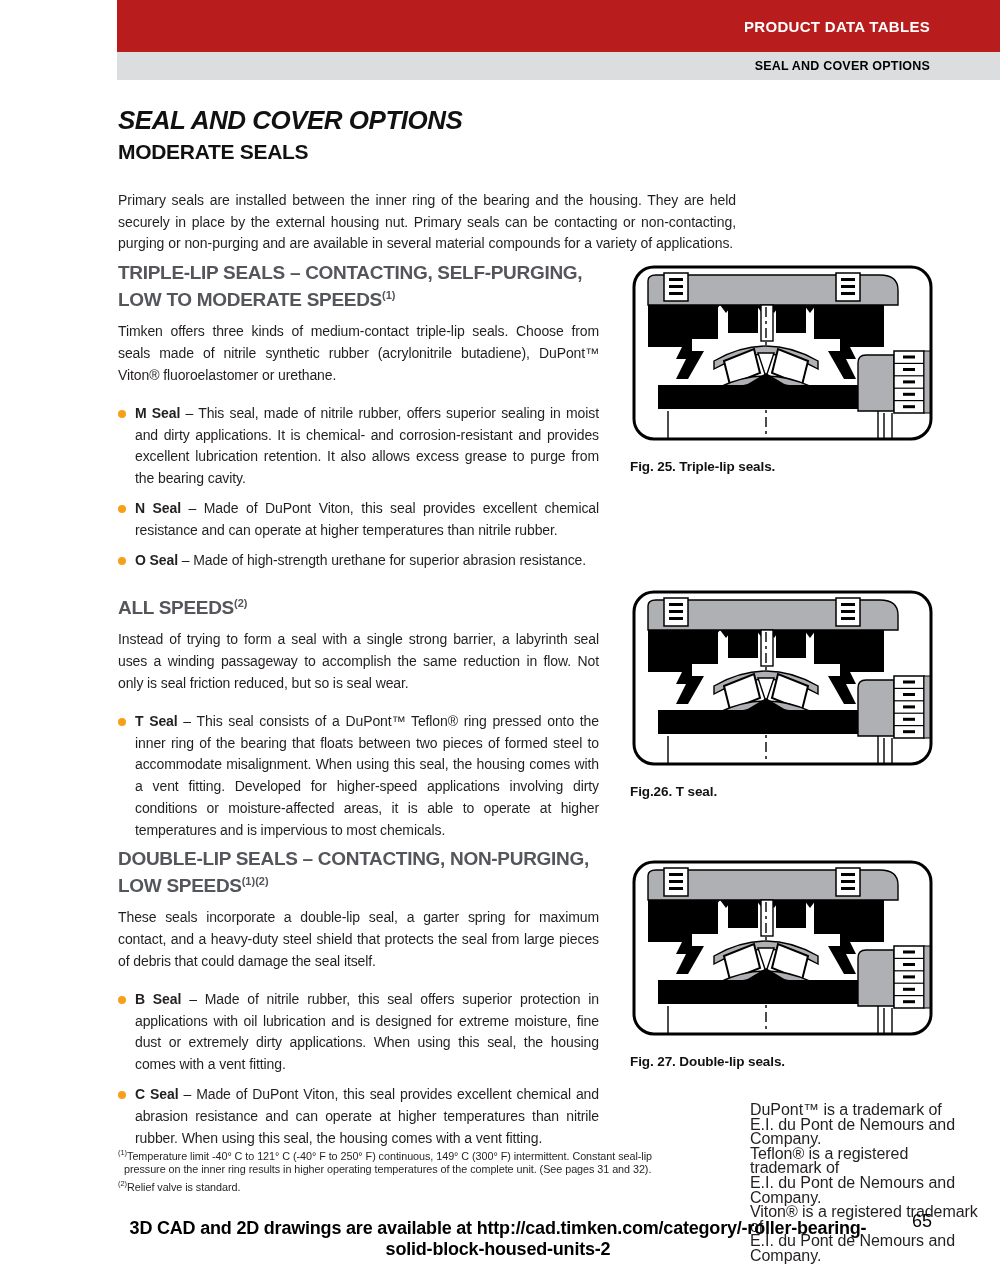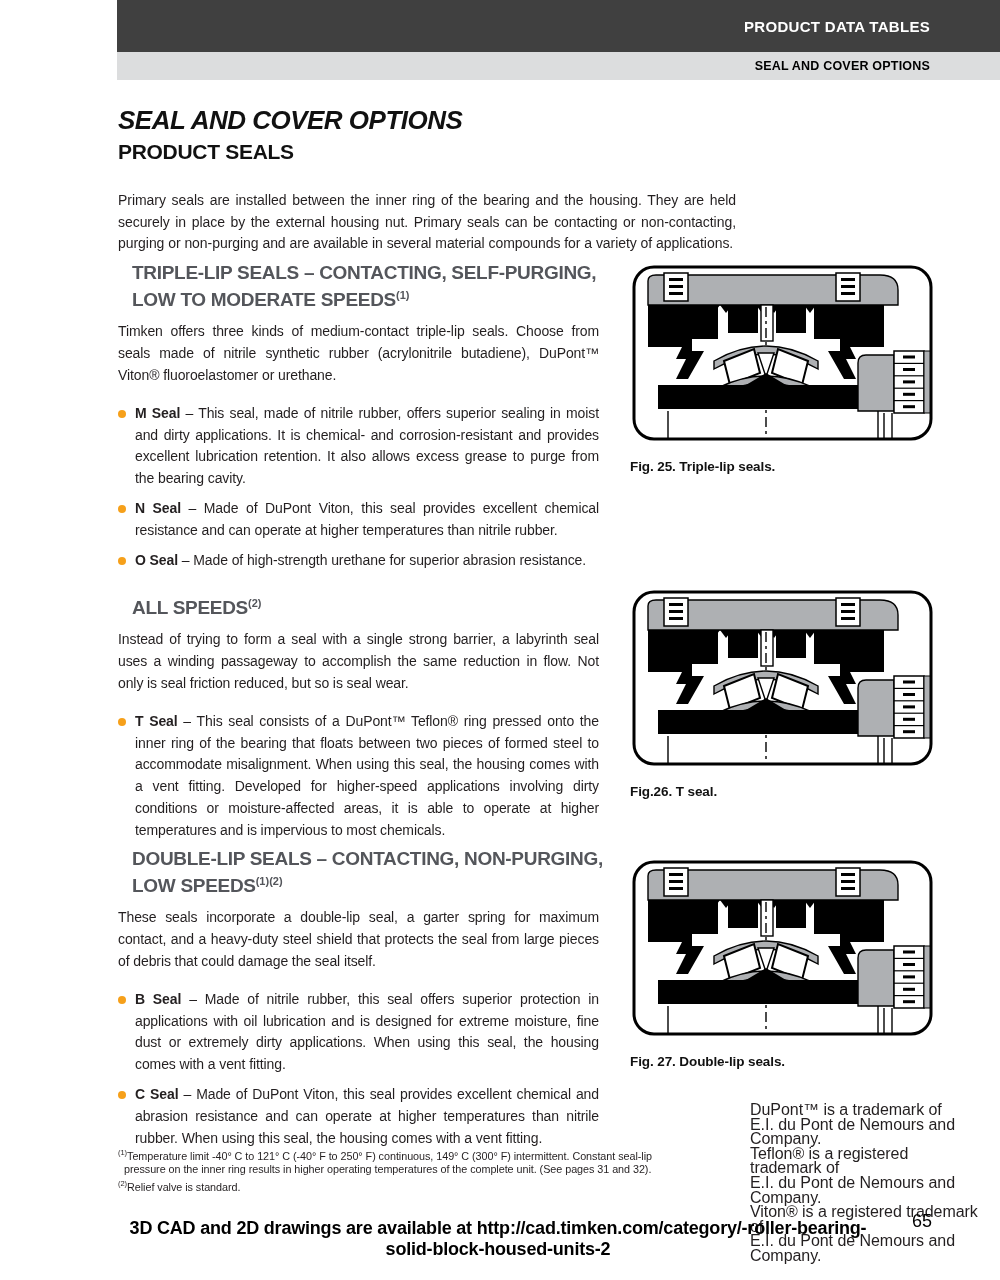--- a/index.html
+++ b/index.html
@@ -3,40 +3,40 @@
 <meta charset="utf-8">
 <style>
   html,body{margin:0;padding:0;}
   body{
     width:1000px;height:1280px;position:relative;background:#ffffff;
     font-family:"Liberation Sans", sans-serif;color:#231f20;
     -webkit-font-smoothing:antialiased;
   }
   
   .band1{
-    position:absolute;left:117px;top:0;width:883px;height:52px;background:#404040;
+    position:absolute;left:117px;top:0;width:883px;height:52px;background:#b91c1c;
     color:#fff;display:flex;align-items:center;justify-content:flex-end;
     padding-right:70px;box-sizing:border-box;font-weight:bold;font-size:15px;letter-spacing:.3px;
   }
   .band2{
     position:absolute;left:117px;top:52px;width:883px;height:28px;background:#dcddde;
     color:#000;display:flex;align-items:center;justify-content:flex-end;
     padding-right:70px;box-sizing:border-box;font-weight:bold;font-size:12.5px;letter-spacing:.2px;
   }
   
   .headblock{position:absolute;left:118px;top:105px;width:618px;}
   .title{margin:0;font-style:italic;font-weight:bold;font-size:26px;line-height:31px;letter-spacing:-.5px;color:#111;}
   .subtitle{margin:3px 0 0;font-weight:bold;font-size:21px;line-height:25px;letter-spacing:-.3px;color:#111;}
   .intro{margin:26px 0 0;font-size:14px;line-height:21.5px;text-align:justify;letter-spacing:-.05px;}
   
   .sec{position:absolute;left:118px;width:481px;}
   #sec-0{top:261px}
   #sec-1{top:569px}
   #sec-2{top:847px}
-  .sechead{margin:0 14px 10px;color:#54565b;font-weight:bold;font-size:19px;line-height:23px;letter-spacing:-.3px;}
+  .sechead{margin:0 0 10px;color:#54565b;font-weight:bold;font-size:19px;line-height:23px;letter-spacing:-.3px;}
   .sechead span{white-space:nowrap;}
   .sechead sup{font-size:11px;letter-spacing:0;}
   .secbody{margin:0 0 9px;font-size:14px;line-height:21.8px;text-align:justify;letter-spacing:-.1px;}
   ul.seals{list-style:none;margin:16px 0 0;padding:0;}
   ul.seals li{position:relative;padding-left:17px;margin:0 0 8px;font-size:14px;line-height:21.8px;text-align:justify;letter-spacing:-.1px;}
   .dot{position:absolute;left:0;top:7px;width:8px;height:8px;border-radius:50%;background:#f6a01a;}
   
   .figure{position:absolute;left:630px;width:305px;}
   #fig-0{top:263px}
   #fig-1{top:588px}
@@ -56,21 +56,21 @@
 
 <div class="band1">
   <span>PRODUCT DATA TABLES</span>
 </div>
 <div class="band2">
   <span>SEAL AND COVER OPTIONS</span>
 </div>
 
 <div class="headblock">
   <h1 class="title">SEAL AND COVER OPTIONS</h1>
-  <h2 class="subtitle">PRODUCT SEALS</h2>
+  <h2 class="subtitle">MODERATE SEALS</h2>
   <p class="intro">Primary seals are installed between the inner ring of the bearing and the housing. They are held securely in place by the external housing nut. Primary seals can be contacting or non-contacting, purging or non-purging and are available in several material compounds for a variety of applications.</p>
 </div>
 
 <div class="sec" id="sec-0">
   <h3 class="sechead">
     <span>TRIPLE-LIP SEALS – CONTACTING, SELF-PURGING,</span><br>
     <span>LOW TO MODERATE SPEEDS</span><sup>(1)</sup>
   </h3>
   <p class="secbody">Timken offers three kinds of medium-contact triple-lip seals. Choose from seals made of nitrile synthetic rubber (acrylonitrile butadiene), DuPont™ Viton® fluoroelastomer or urethane.</p>
   <ul class="seals">

